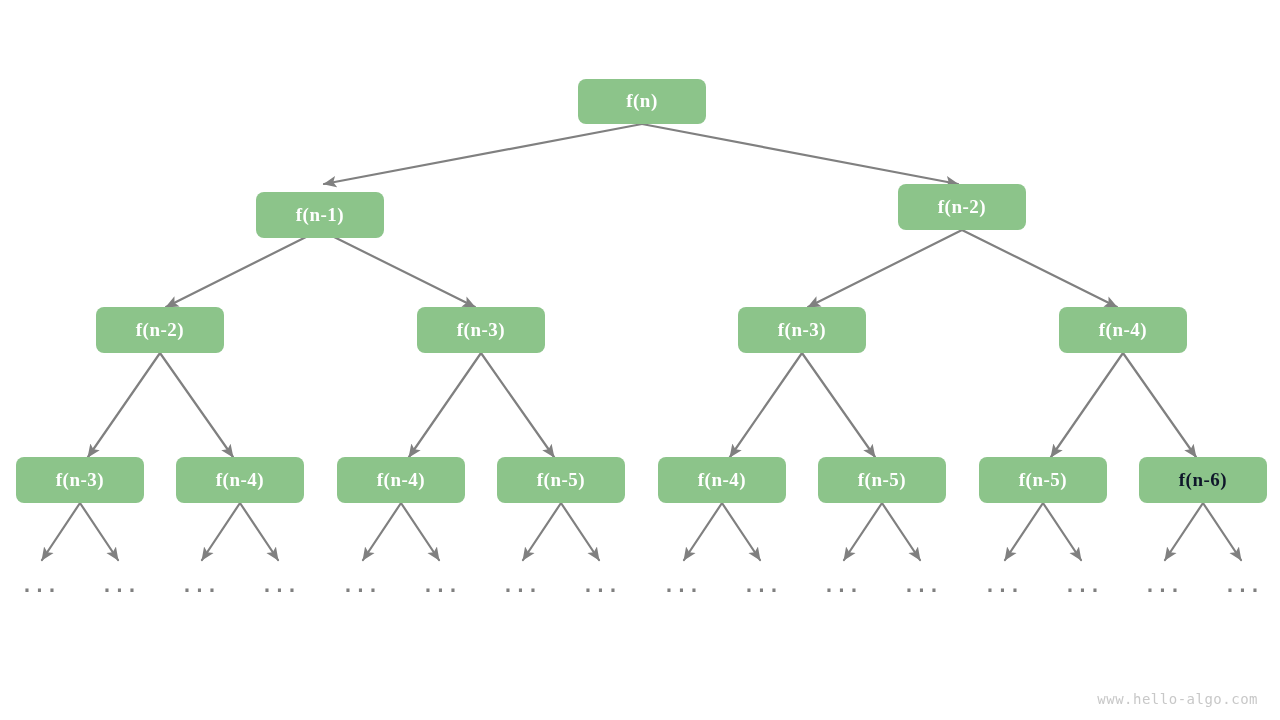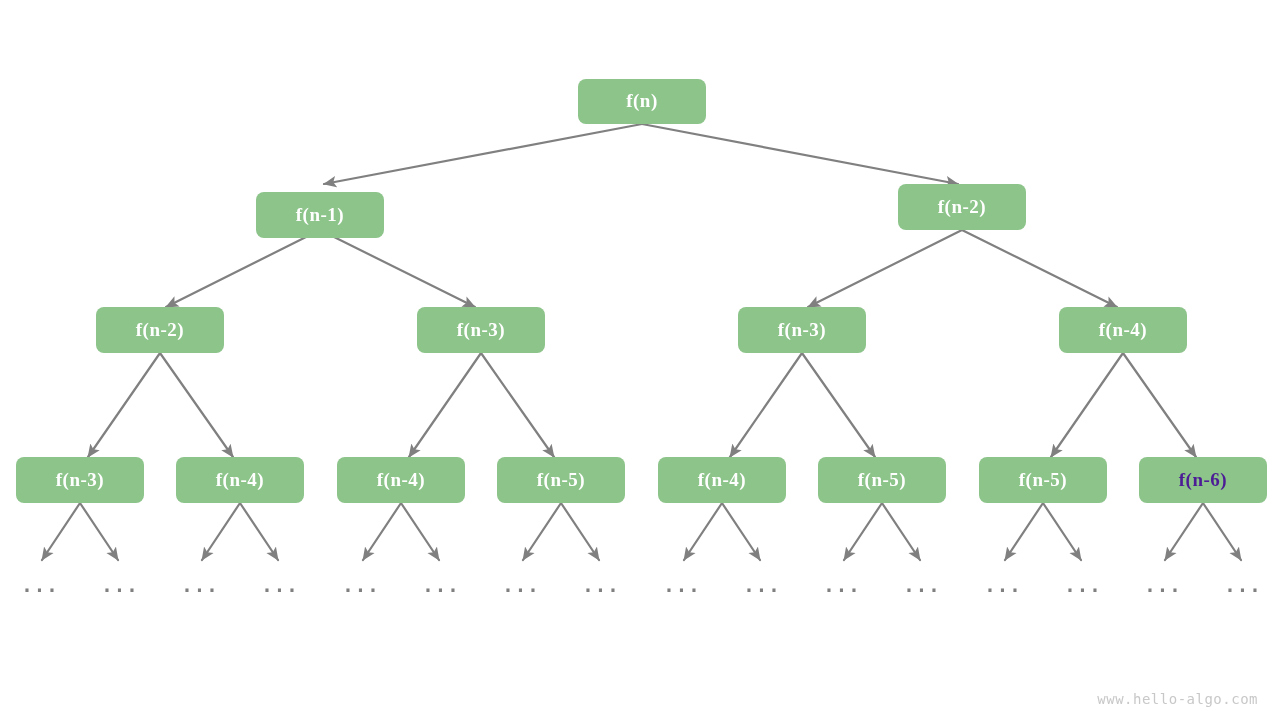--- a/index.html
+++ b/index.html
@@ -116,21 +116,21 @@
       <div class="node" style="left: 417px; top: 307px; width: 128px; height: 46px; background: rgb(140, 196, 138); color: rgb(255, 255, 255);">f(n-3)</div>
       <div class="node" style="left: 738px; top: 307px; width: 128px; height: 46px; background: rgb(140, 196, 138); color: rgb(255, 255, 255);">f(n-3)</div>
       <div class="node" style="left: 1059px; top: 307px; width: 128px; height: 46px; background: rgb(140, 196, 138); color: rgb(255, 255, 255);">f(n-4)</div>
       <div class="node" style="left: 16px; top: 457px; width: 128px; height: 46px; background: rgb(140, 196, 138); color: rgb(255, 255, 255);">f(n-3)</div>
       <div class="node" style="left: 176px; top: 457px; width: 128px; height: 46px; background: rgb(140, 196, 138); color: rgb(255, 255, 255);">f(n-4)</div>
       <div class="node" style="left: 337px; top: 457px; width: 128px; height: 46px; background: rgb(140, 196, 138); color: rgb(255, 255, 255);">f(n-4)</div>
       <div class="node" style="left: 497px; top: 457px; width: 128px; height: 46px; background: rgb(140, 196, 138); color: rgb(255, 255, 255);">f(n-5)</div>
       <div class="node" style="left: 658px; top: 457px; width: 128px; height: 46px; background: rgb(140, 196, 138); color: rgb(255, 255, 255);">f(n-4)</div>
       <div class="node" style="left: 818px; top: 457px; width: 128px; height: 46px; background: rgb(140, 196, 138); color: rgb(255, 255, 255);">f(n-5)</div>
       <div class="node" style="left: 979px; top: 457px; width: 128px; height: 46px; background: rgb(140, 196, 138); color: rgb(255, 255, 255);">f(n-5)</div>
-      <div class="node" style="left: 1139px; top: 457px; width: 128px; height: 46px; background: rgb(140, 196, 138); color: #4c1d95;">f(n-6)</div>
+      <div class="node" style="left: 1139px; top: 457px; width: 128px; height: 46px; background: rgb(140, 196, 138); color: #0f172a;">f(n-6)</div>
     </div>
   <div id="ellipsis-layer">
       <div class="dots" style="left: 40px; top: 585px; color: rgb(128, 128, 128);">...</div>
       <div class="dots" style="left: 120px; top: 585px; color: rgb(128, 128, 128);">...</div>
       <div class="dots" style="left: 200px; top: 585px; color: rgb(128, 128, 128);">...</div>
       <div class="dots" style="left: 280px; top: 585px; color: rgb(128, 128, 128);">...</div>
       <div class="dots" style="left: 361px; top: 585px; color: rgb(128, 128, 128);">...</div>
       <div class="dots" style="left: 441px; top: 585px; color: rgb(128, 128, 128);">...</div>
       <div class="dots" style="left: 521px; top: 585px; color: rgb(128, 128, 128);">...</div>
       <div class="dots" style="left: 601px; top: 585px; color: rgb(128, 128, 128);">...</div>

